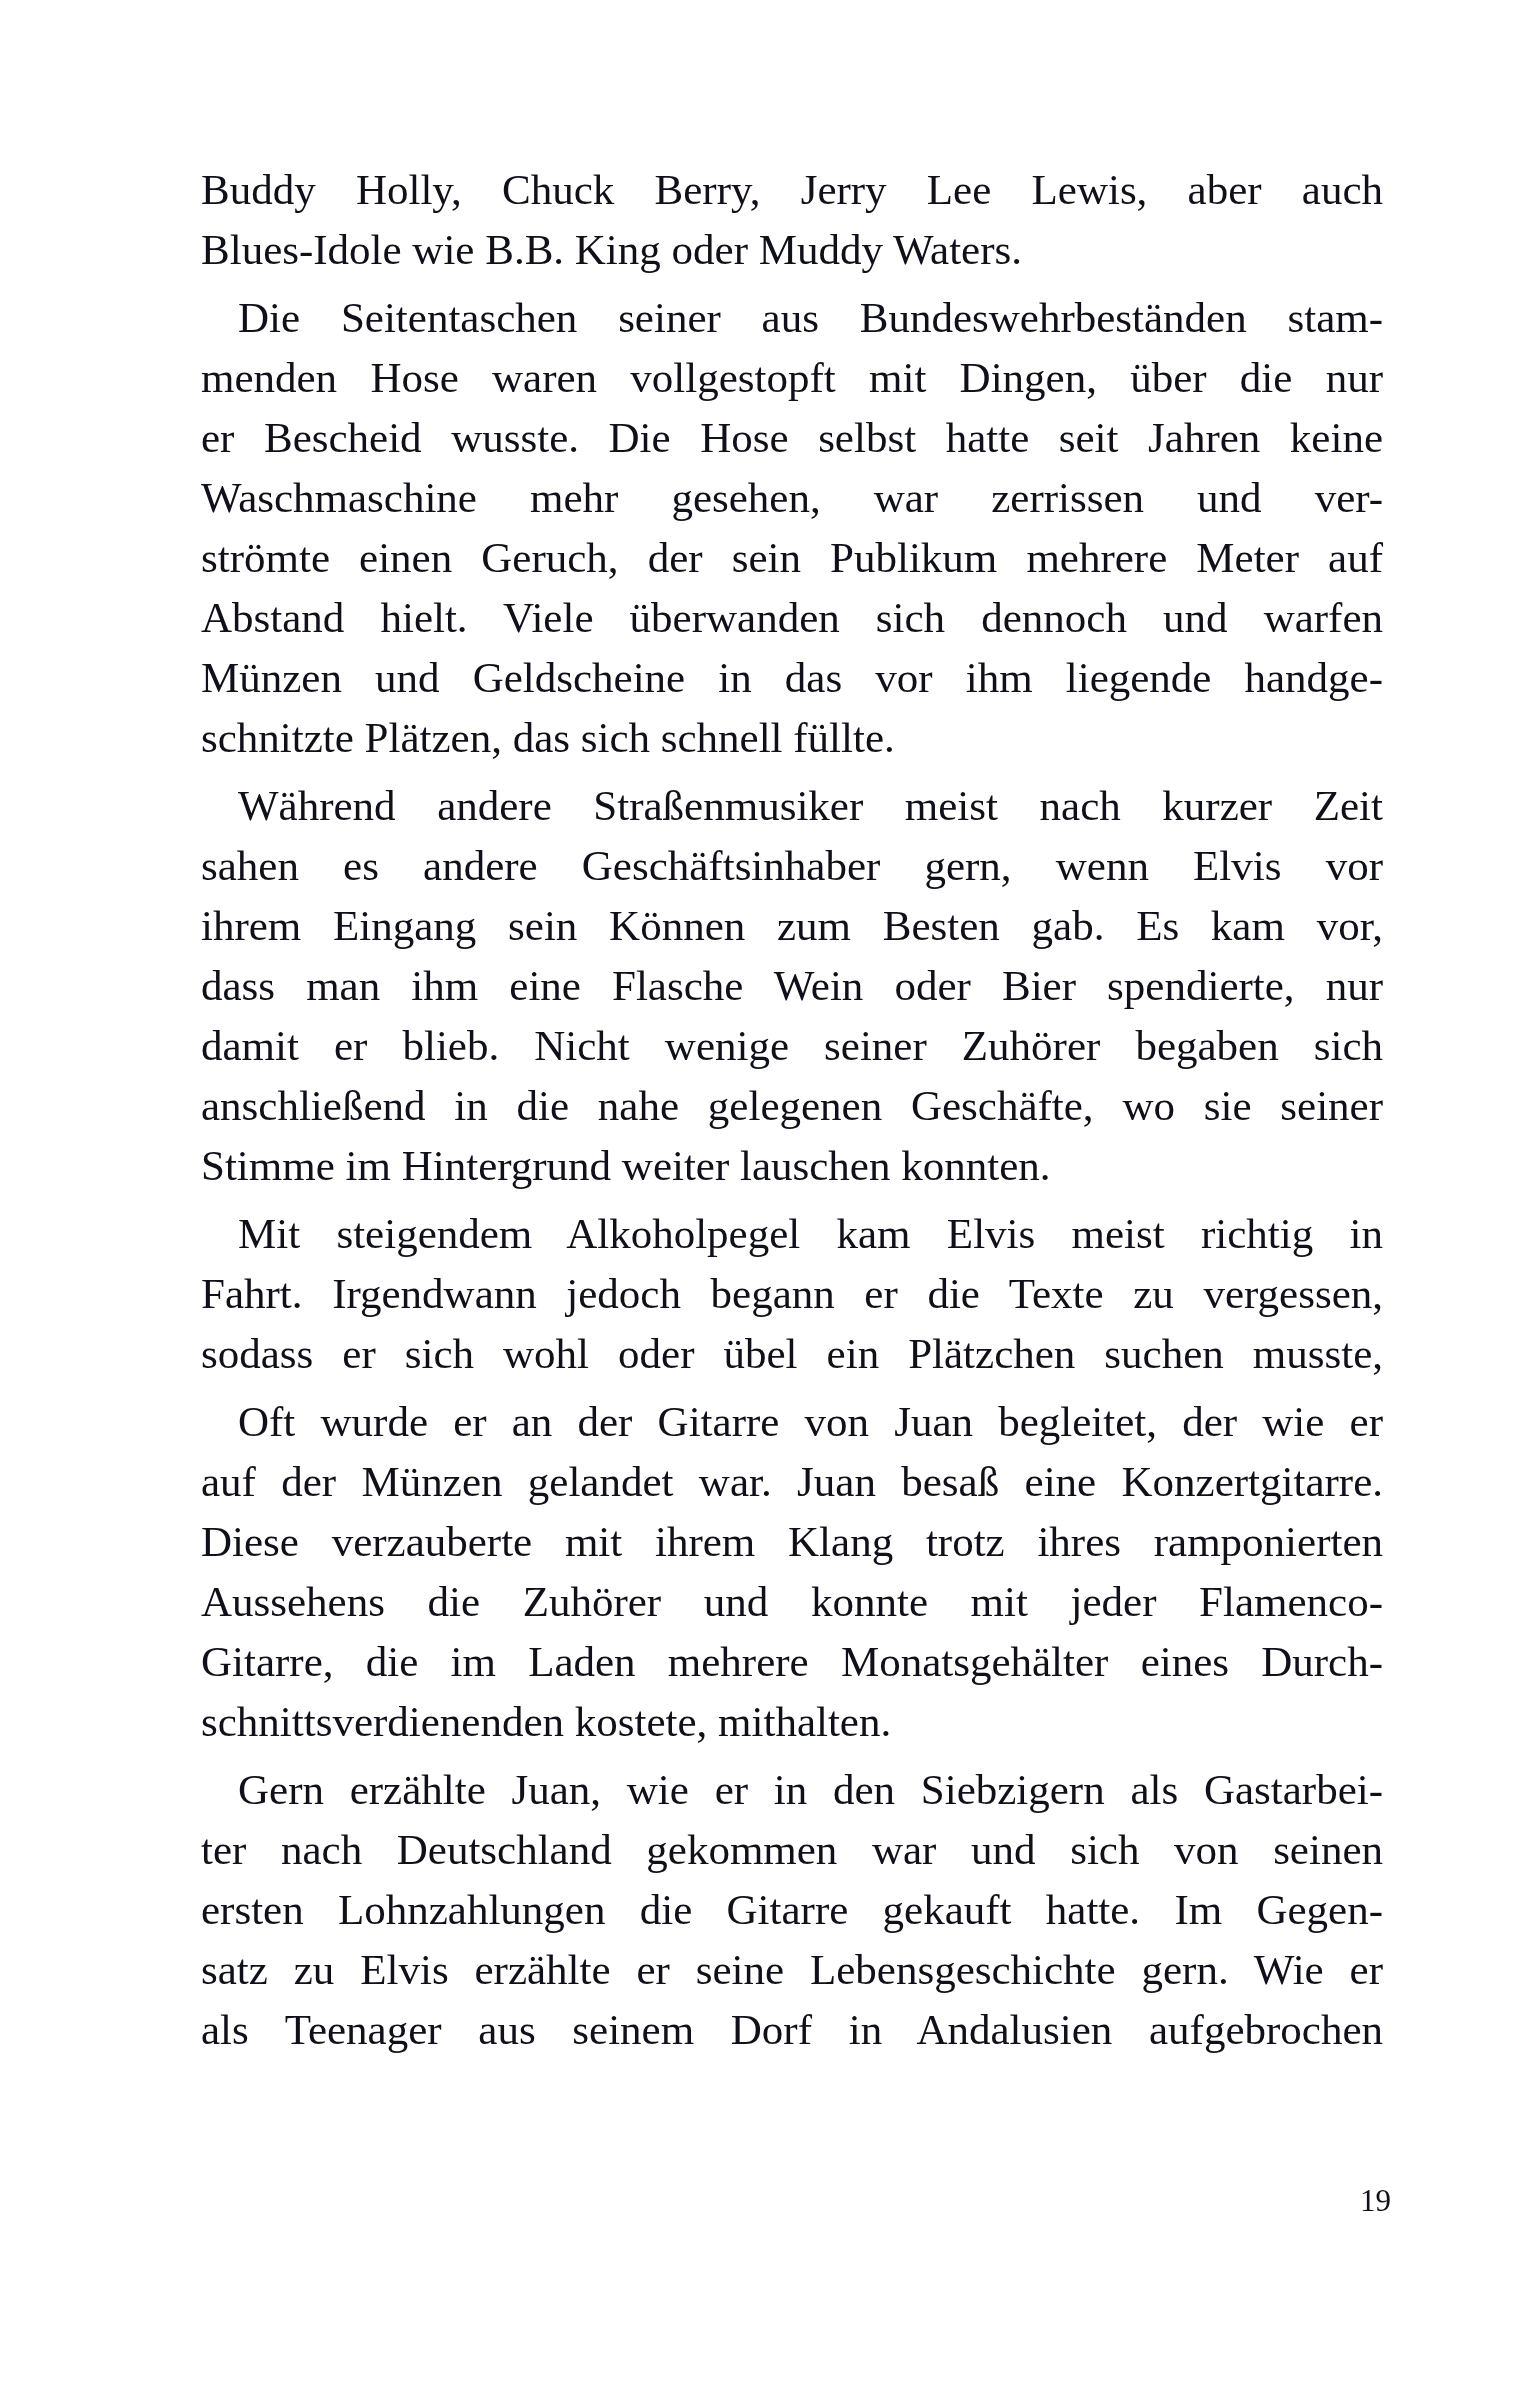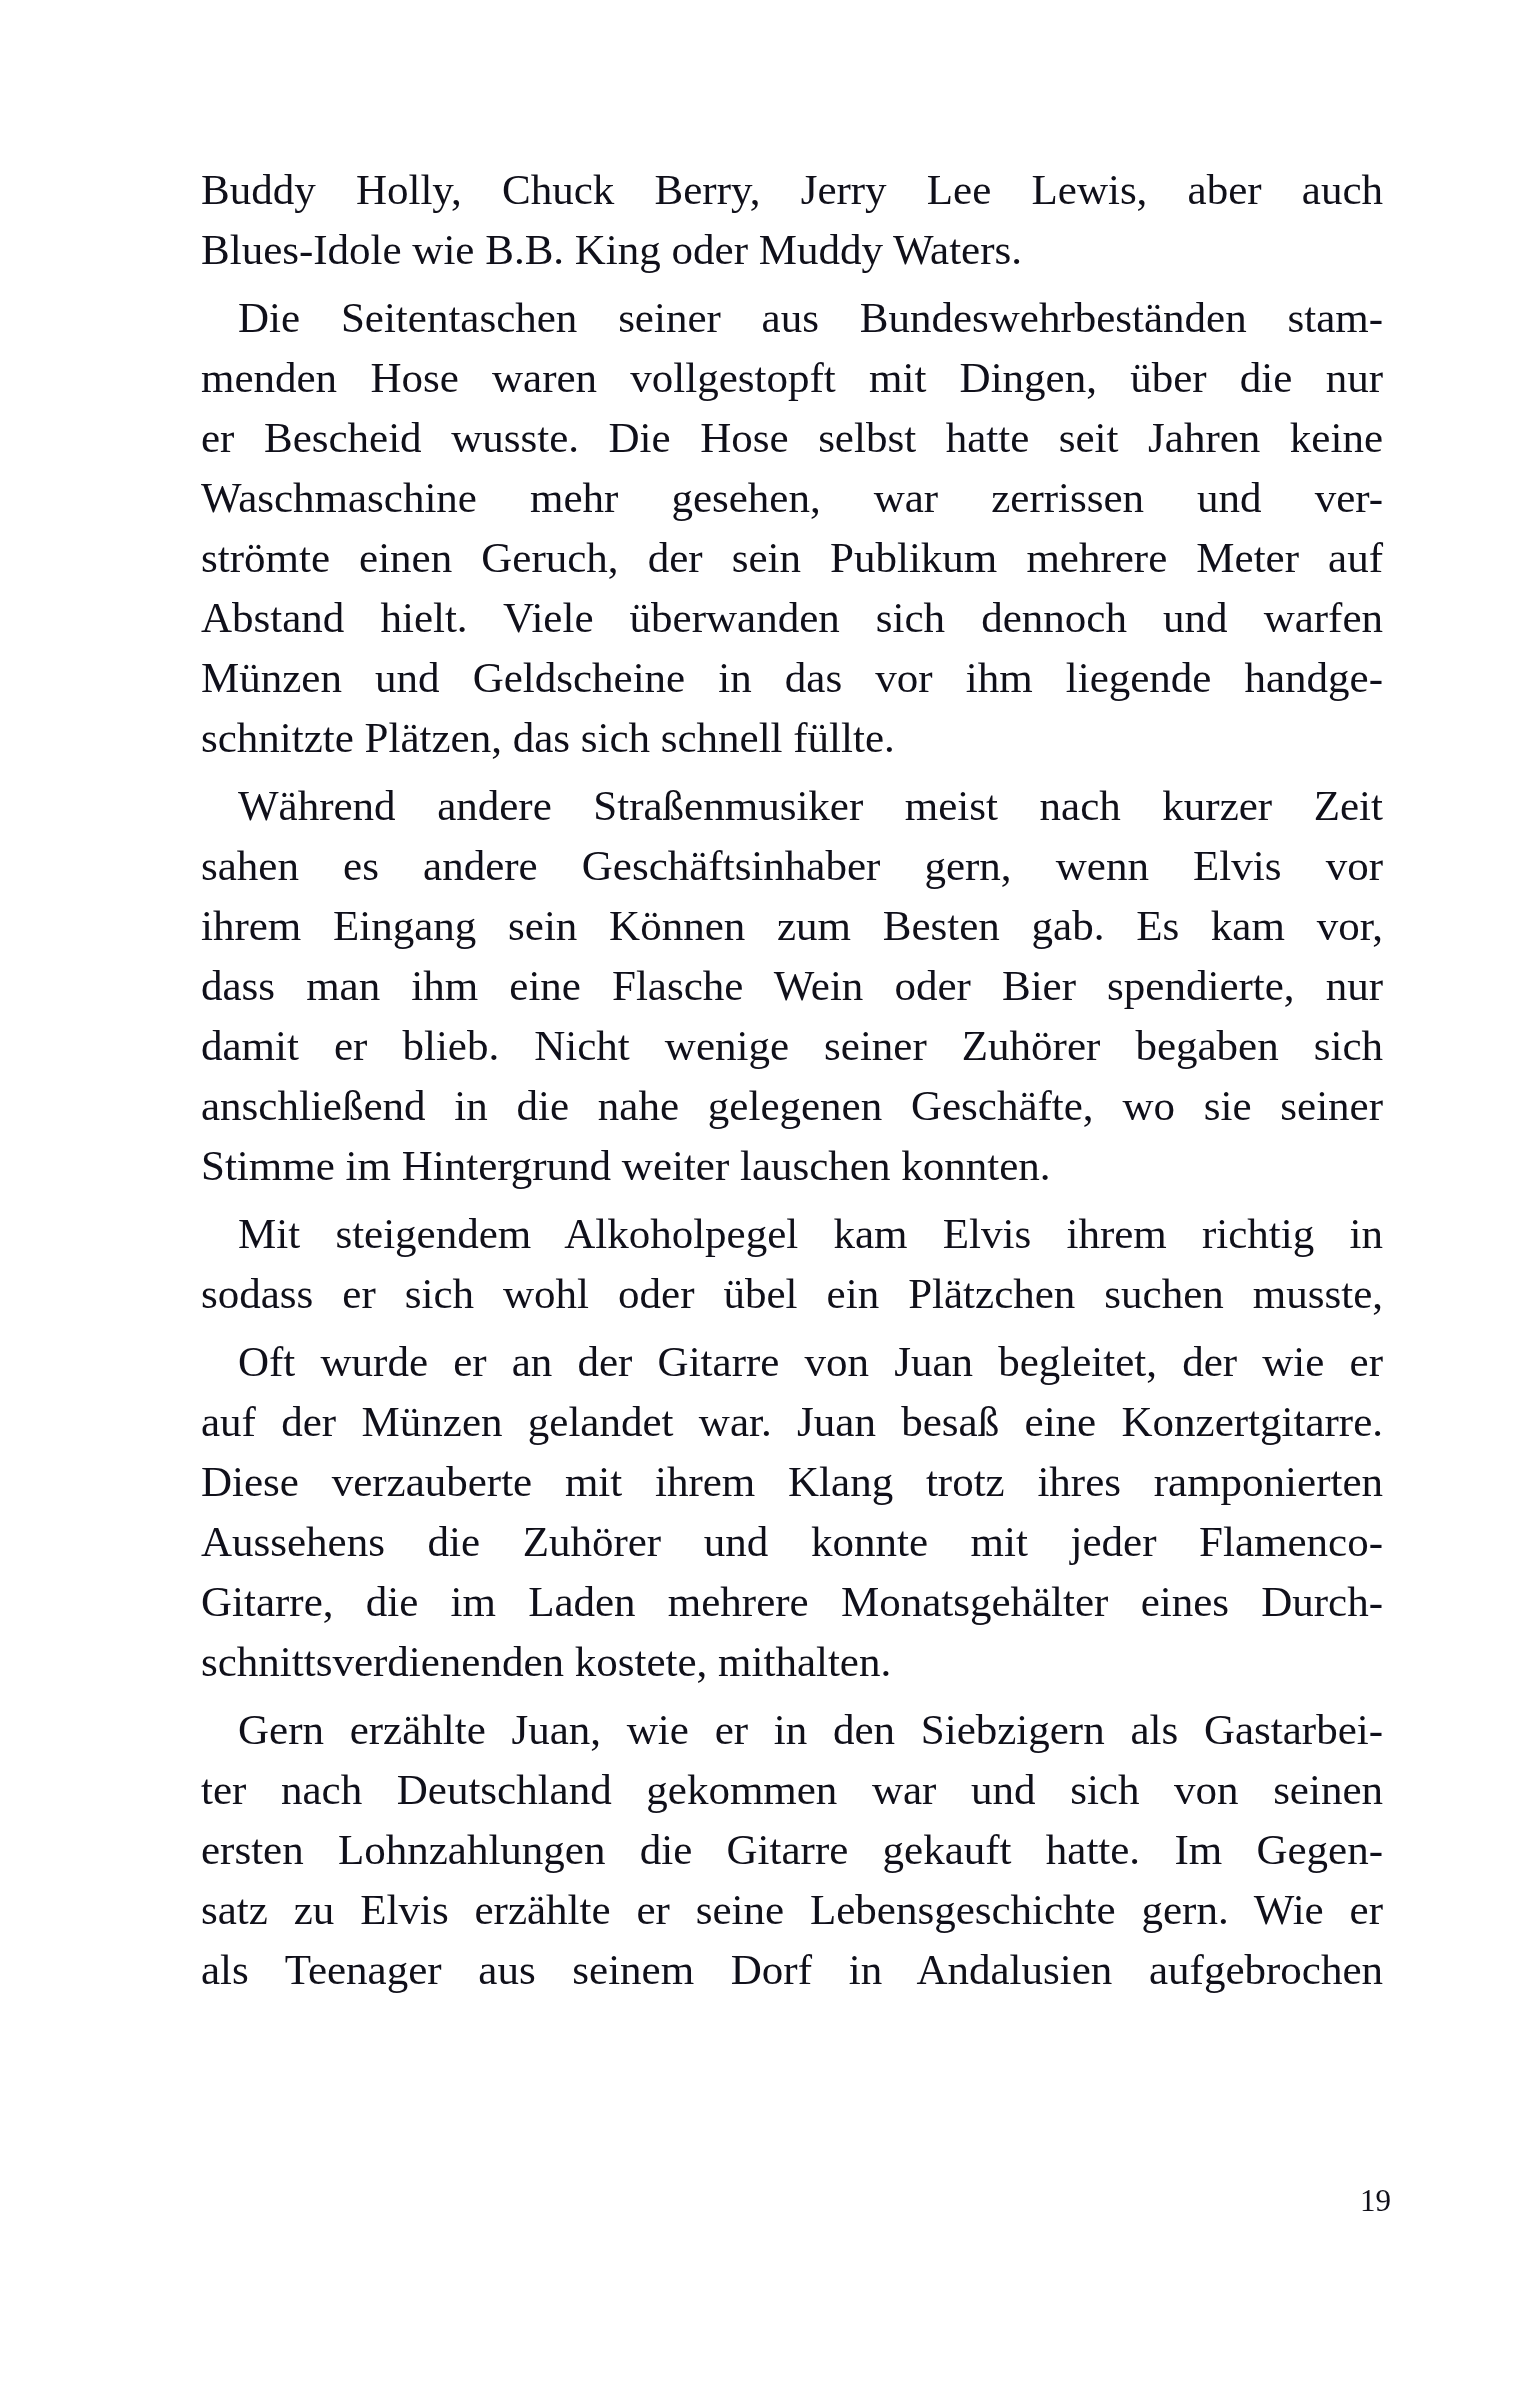--- a/index.html
+++ b/index.html
@@ -75,21 +75,22 @@
       <div class="para">
         <div class="line indent">Während andere Straßenmusiker meist nach kurzer Zeit</div>
         <div class="line">sahen es andere Geschäftsinhaber gern, wenn Elvis vor</div>
         <div class="line">ihrem Eingang sein Können zum Besten gab. Es kam vor,</div>
         <div class="line">dass man ihm eine Flasche Wein oder Bier spendierte, nur</div>
         <div class="line">damit er blieb. Nicht wenige seiner Zuhörer begaben sich</div>
         <div class="line">anschließend in die nahe gelegenen Geschäfte, wo sie seiner</div>
         <div class="line endline">Stimme im Hintergrund weiter lauschen konnten.</div>
       </div>
       <div class="para">
-        <div class="line indent">Mit steigendem Alkoholpegel kam Elvis ihrem richtig in</div>
+        <div class="line indent">Mit steigendem Alkoholpegel kam Elvis meist richtig in</div>
+        <div class="line">Fahrt. Irgendwann jedoch begann er die Texte zu vergessen,</div>
         <div class="line">sodass er sich wohl oder übel ein Plätzchen suchen musste,</div>
       </div>
       <div class="para">
         <div class="line indent">Oft wurde er an der Gitarre von Juan begleitet, der wie er</div>
         <div class="line">auf der Münzen gelandet war. Juan besaß eine Konzertgitarre.</div>
         <div class="line">Diese verzauberte mit ihrem Klang trotz ihres ramponierten</div>
         <div class="line">Aussehens die Zuhörer und konnte mit jeder Flamenco-</div>
         <div class="line">Gitarre, die im Laden mehrere Monatsgehälter eines Durch-</div>
         <div class="line endline">schnittsverdienenden kostete, mithalten.</div>
       </div>

